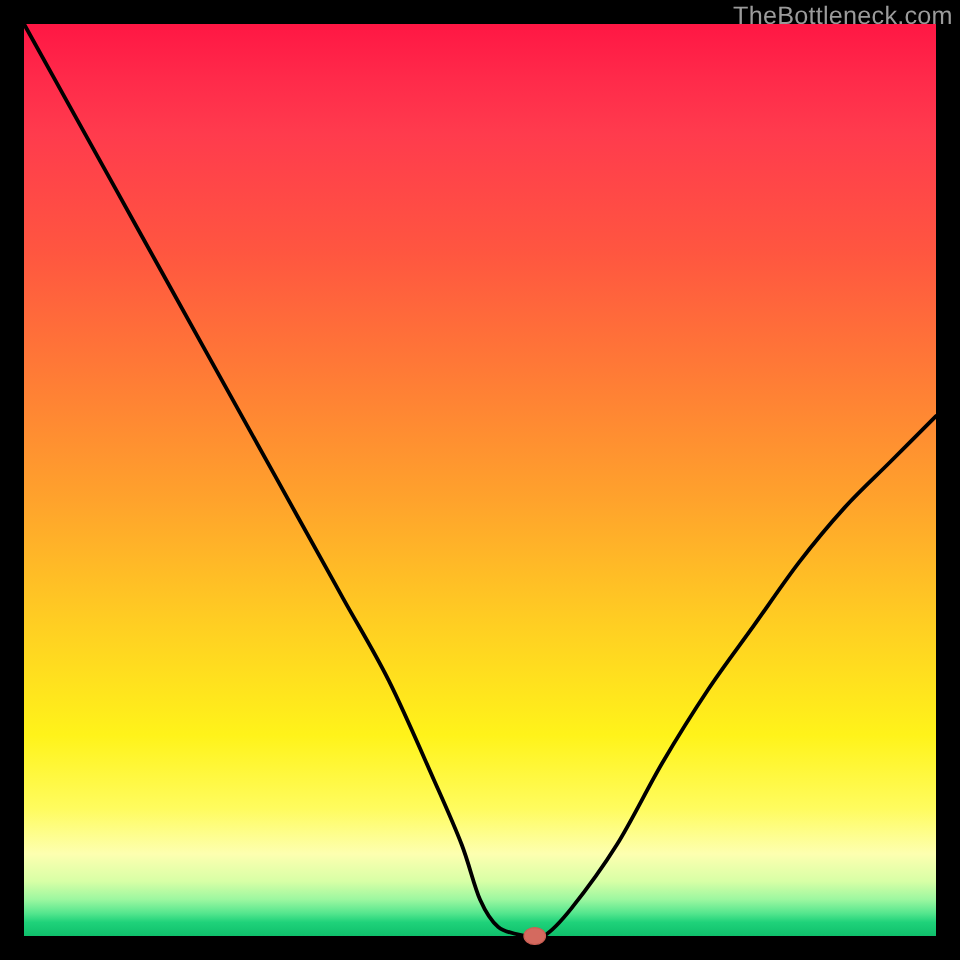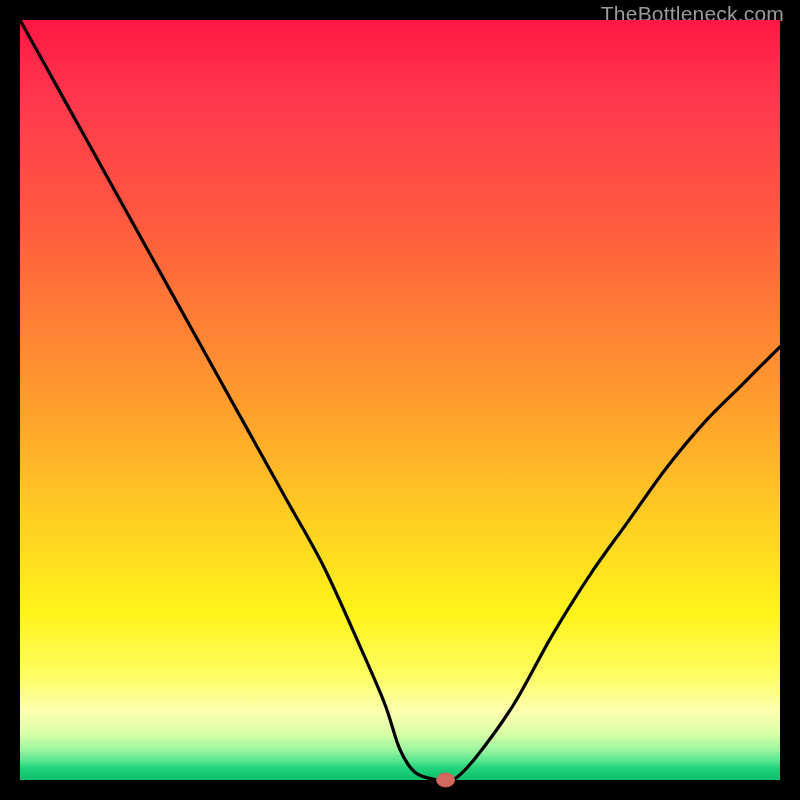--- a/index.html
+++ b/index.html
@@ -58,21 +58,21 @@
     stroke-linejoin: round;
   }
   .marker {
     fill: #d46a5f;
     stroke: #cc5f54;
     stroke-width: 1;
   }
   .watermark {
     position: absolute;
     top: 2px;
-    right: 16px;
+    right: 6px;
     color: #9b9b9b;
     font-size: 21px;
     font-weight: 500;
     letter-spacing: 0.2px;
     user-select: none;
   }
 </style>
 </head>
 <body>
 

